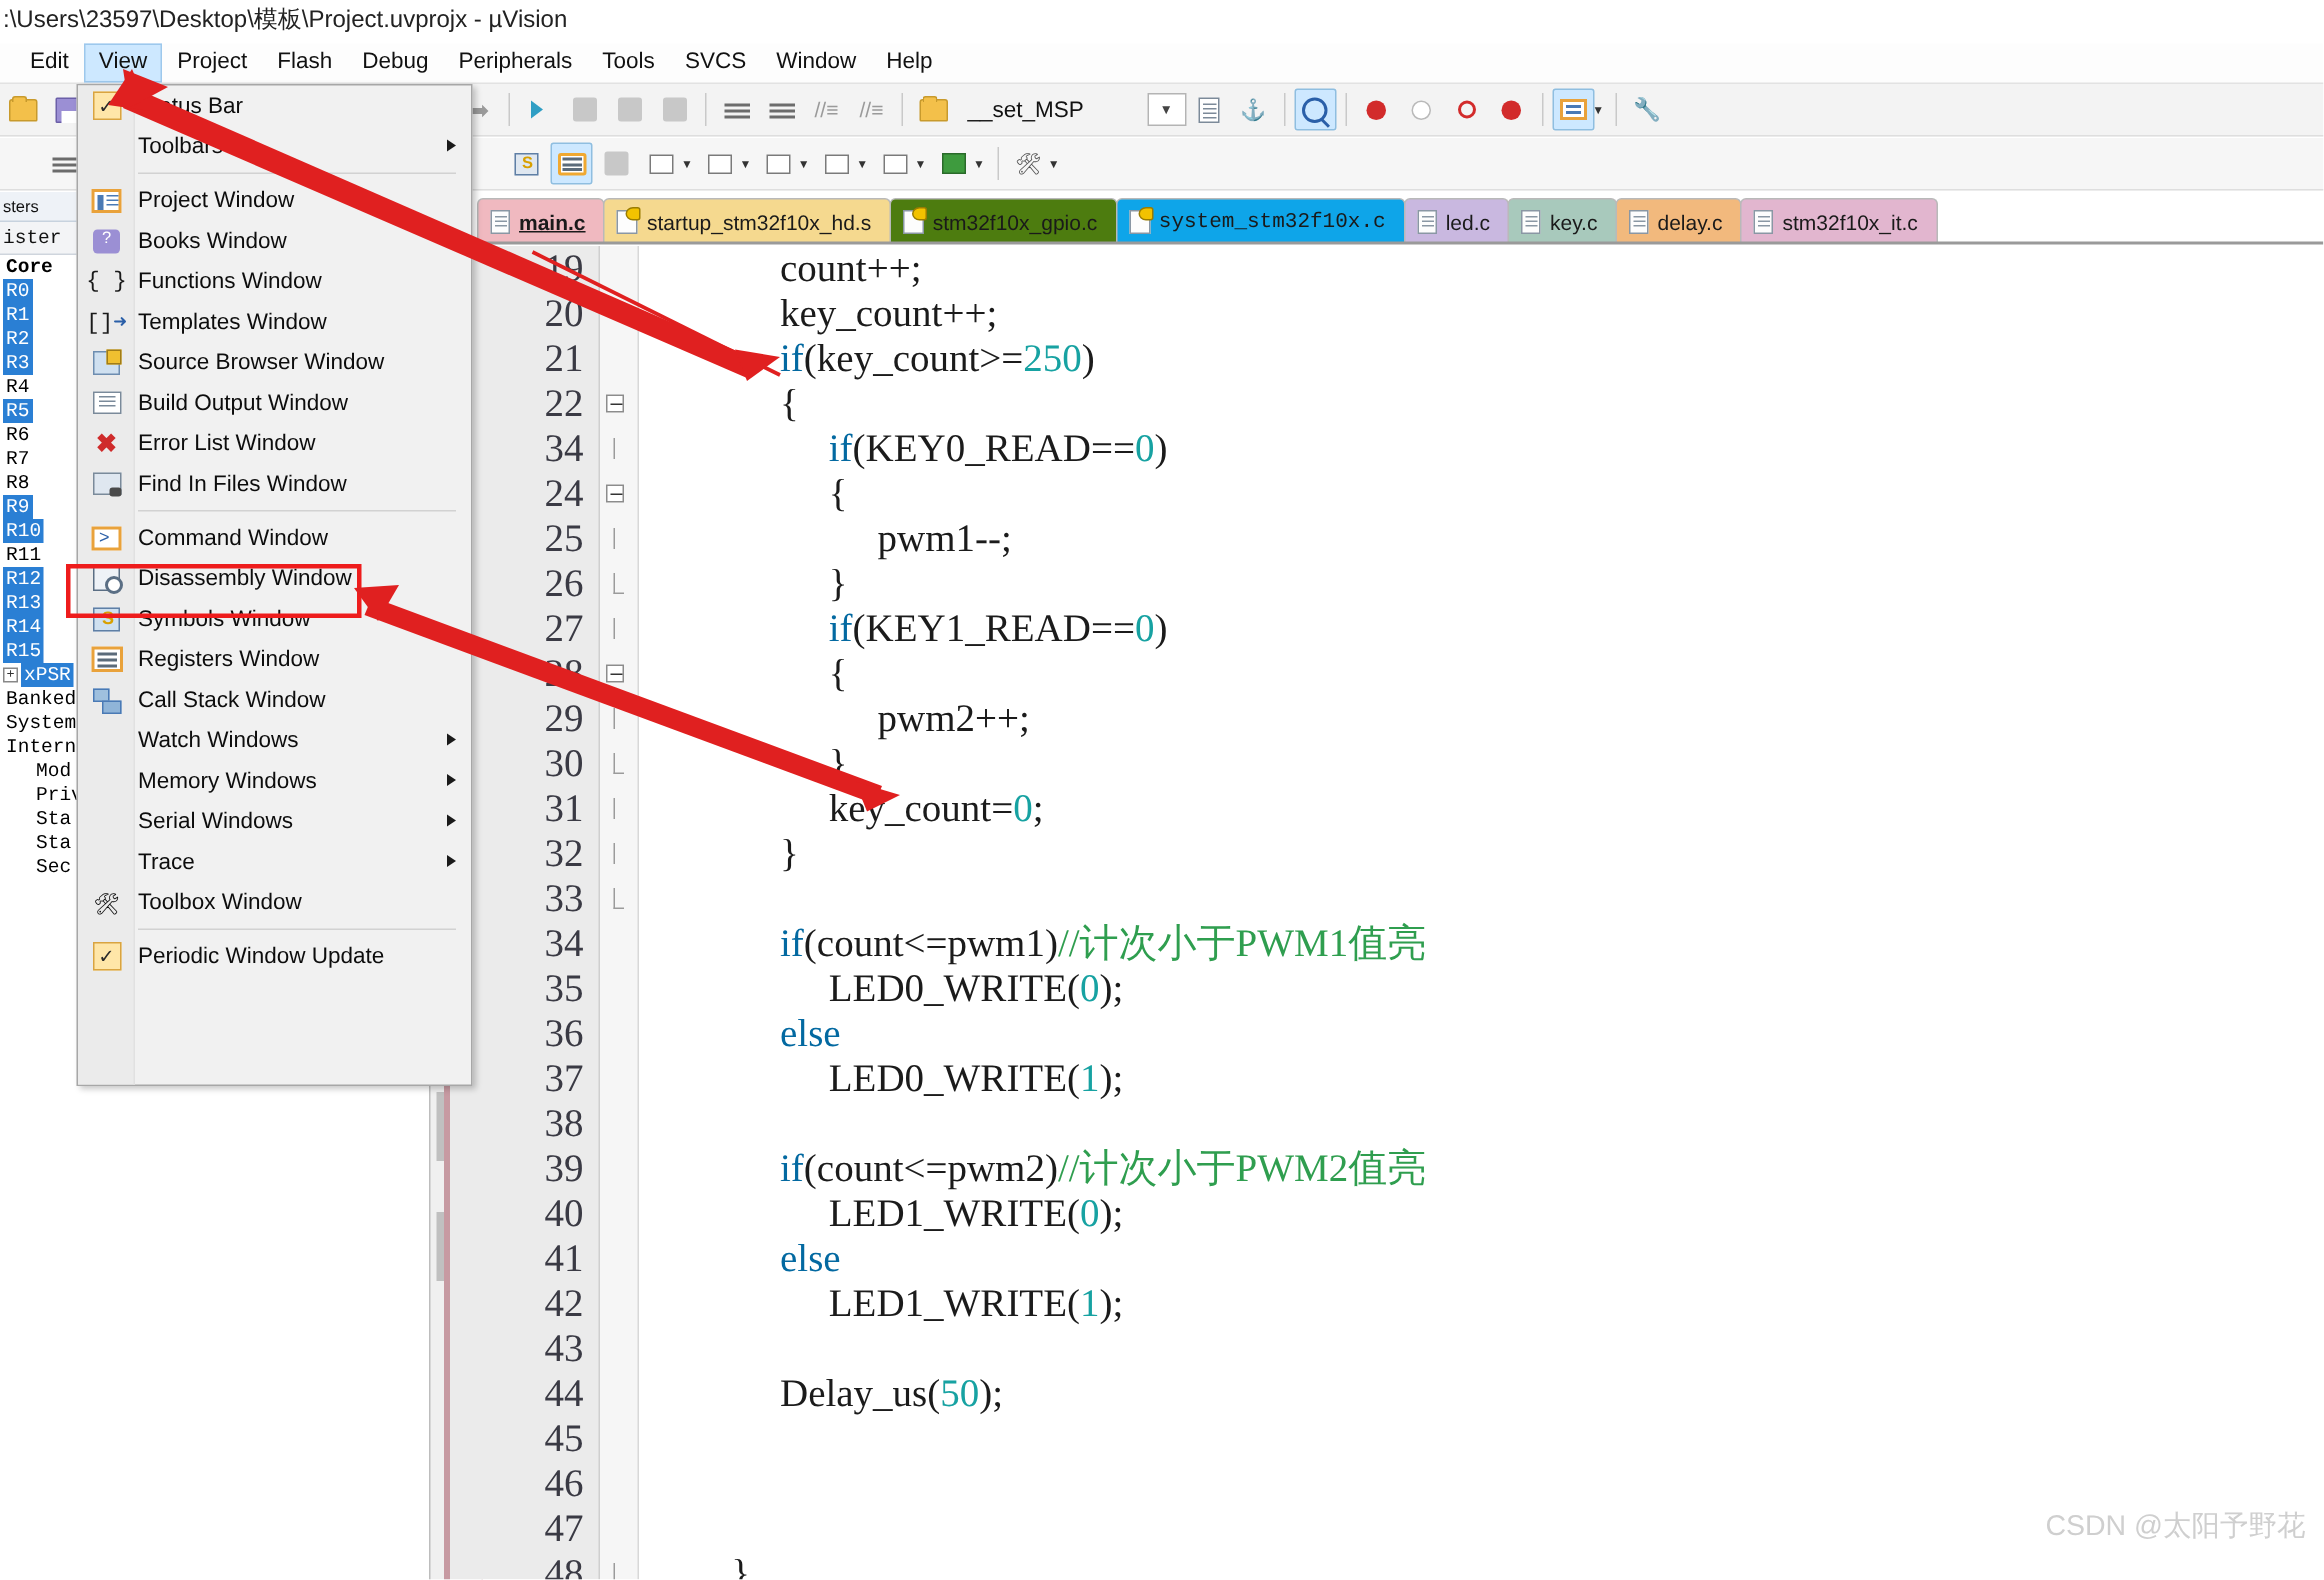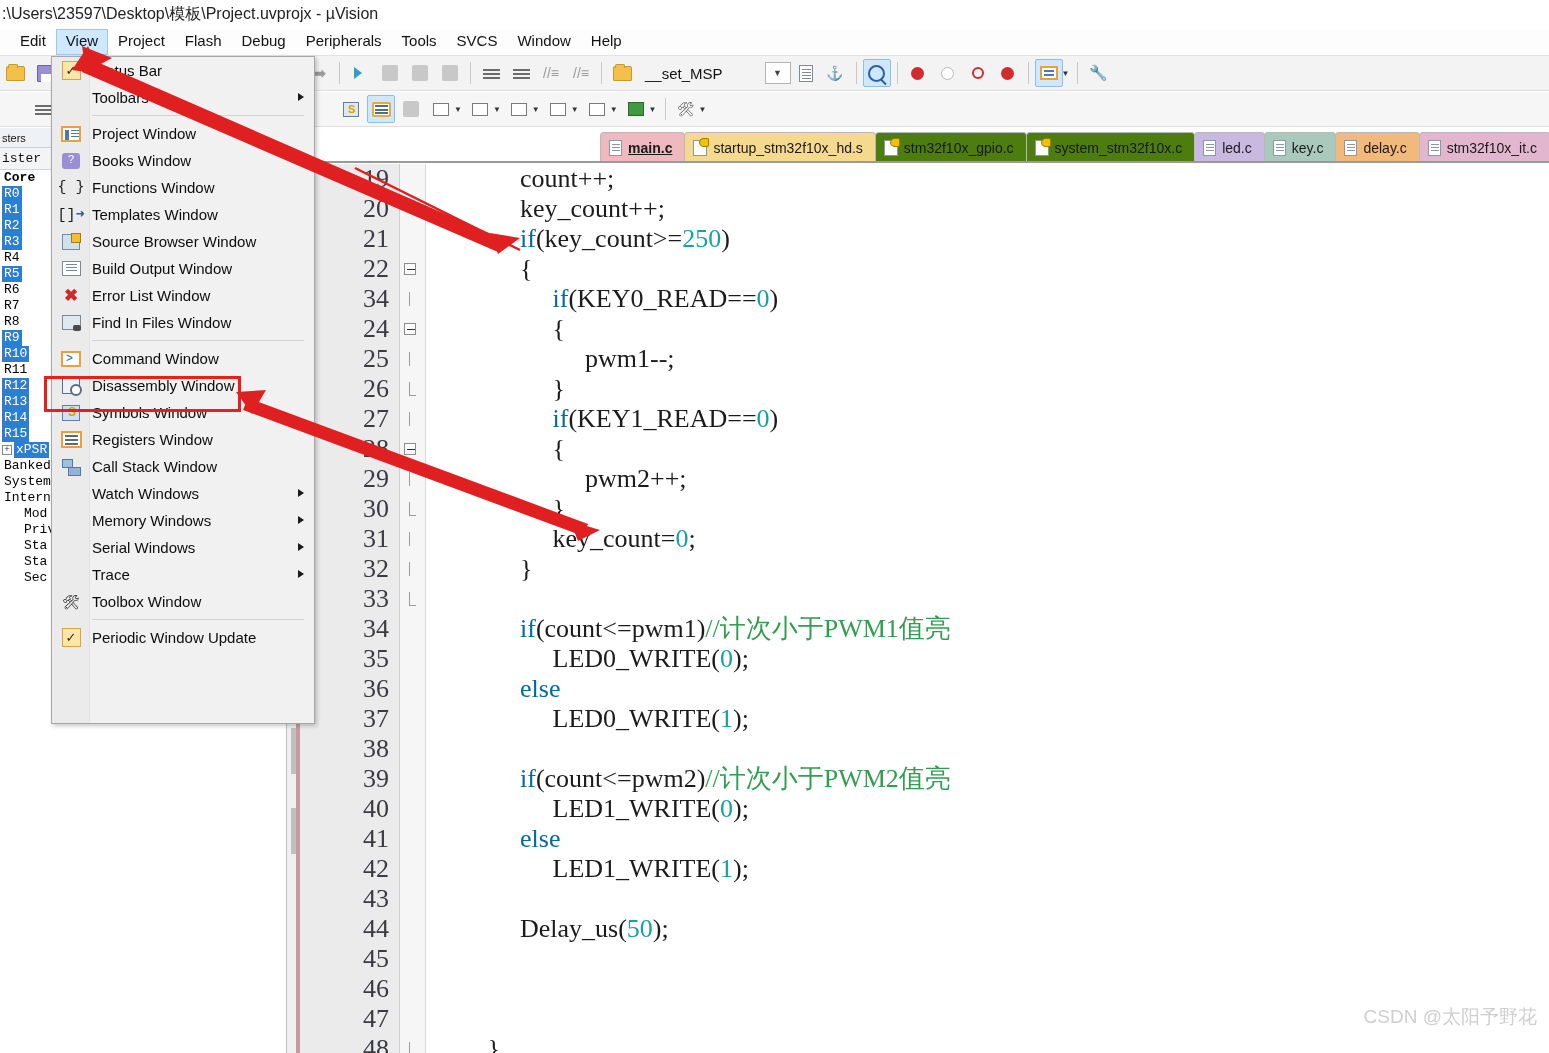--- a/index.html
+++ b/index.html
@@ -132,21 +132,20 @@
 
   
   .editor {
     position:absolute; left:300px; top:128px; right:0; height:925px;
     background:#ffffff; overflow:hidden;
   }
   .tabbar {
     position:absolute; left:18px; top:0px; height:34px; width:1231px;
     display:flex; align-items:flex-end;
     background:transparent;
-    justify-content:flex-end;
   }
   .tab {
     height:30px; display:flex; align-items:center; gap:6px;
     padding:0 12px 0 8px; margin-right:-1px;
     border:1px solid #b9b9b9; border-bottom:none;
     border-radius:4px 4px 0 0;
     font-size:14px; color:#1a1a1a; white-space:nowrap;
   }
   .tab .tdoc {
     width:13px;height:16px;background:#fdfdfd;border:1px solid #8a97a4;position:relative;flex:none;
@@ -489,21 +488,21 @@
           <span>main.c</span>
         </div>
         <div class="tab" style="background: rgb(245, 217, 143);">
           <span class="tkey"></span>
           <span>startup_stm32f10x_hd.s</span>
         </div>
         <div class="tab" style="background: #4d7c0f;">
           <span class="tkey"></span>
           <span>stm32f10x_gpio.c</span>
         </div>
-        <div class="tab" style="background: #4d7c0f;">
+        <div class="tab" style="background: #0ea5e9; font-family: Liberation Mono, monospace;">
           <span class="tkey"></span>
           <span>system_stm32f10x.c</span>
         </div>
         <div class="tab" style="background: rgb(201, 184, 224);">
           <span class="tdoc"></span>
           <span>led.c</span>
         </div>
         <div class="tab" style="background: rgb(168, 201, 188);">
           <span class="tdoc"></span>
           <span>key.c</span>

